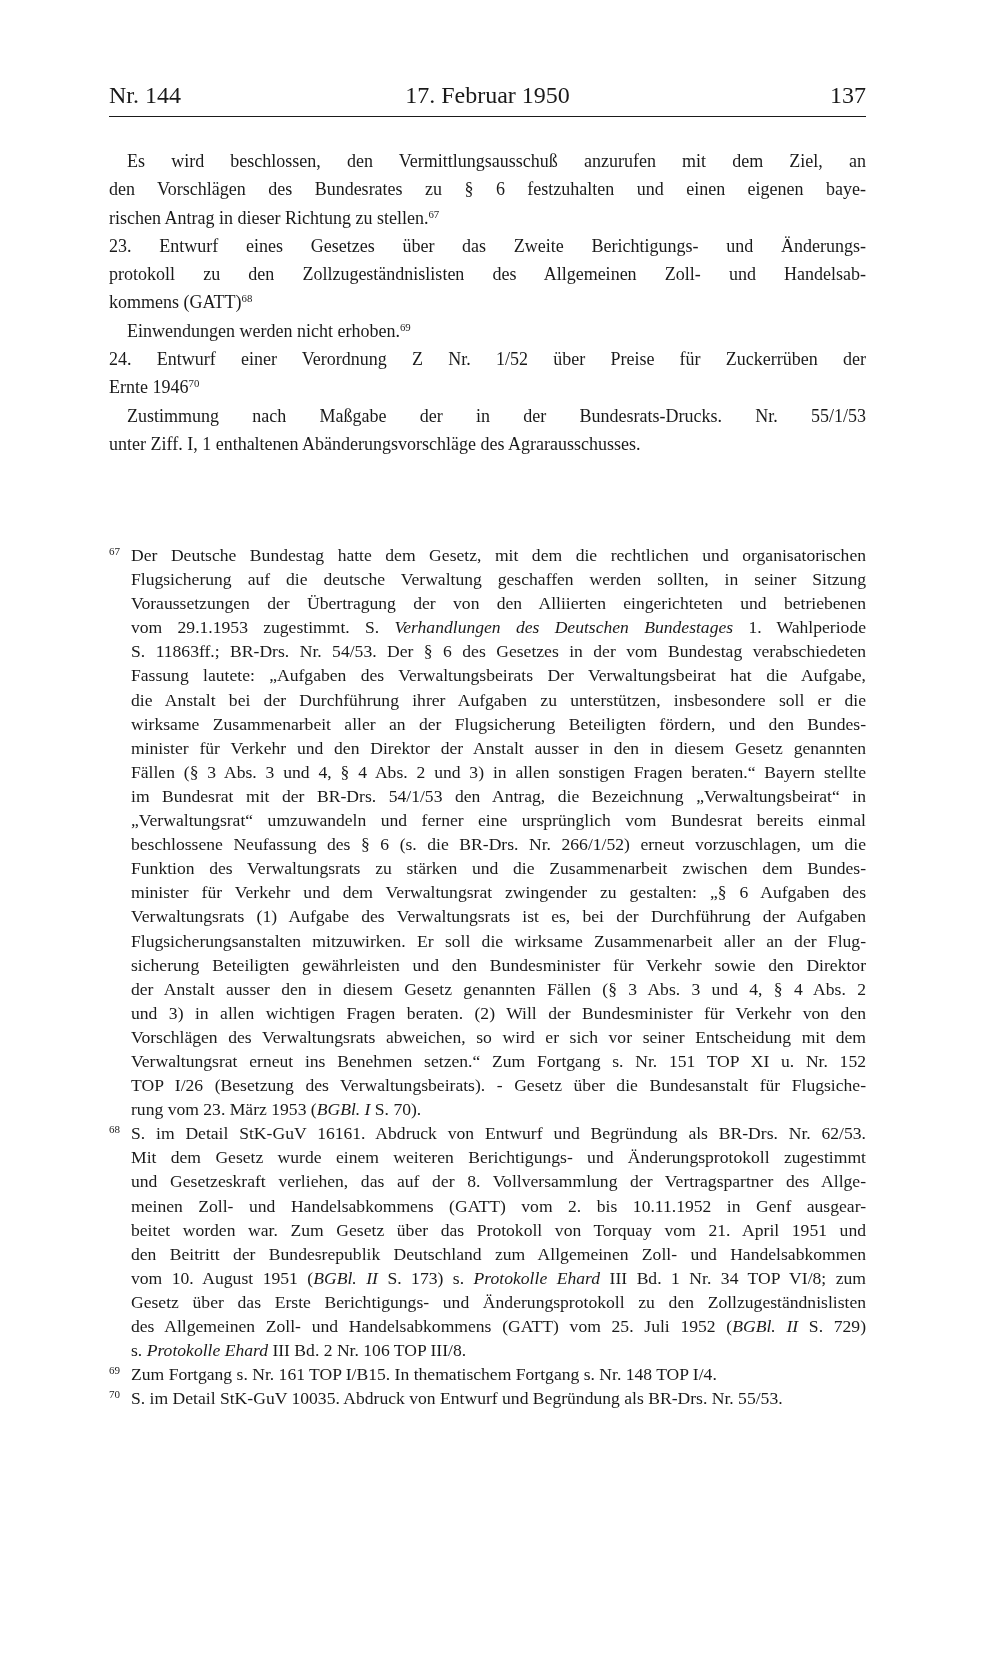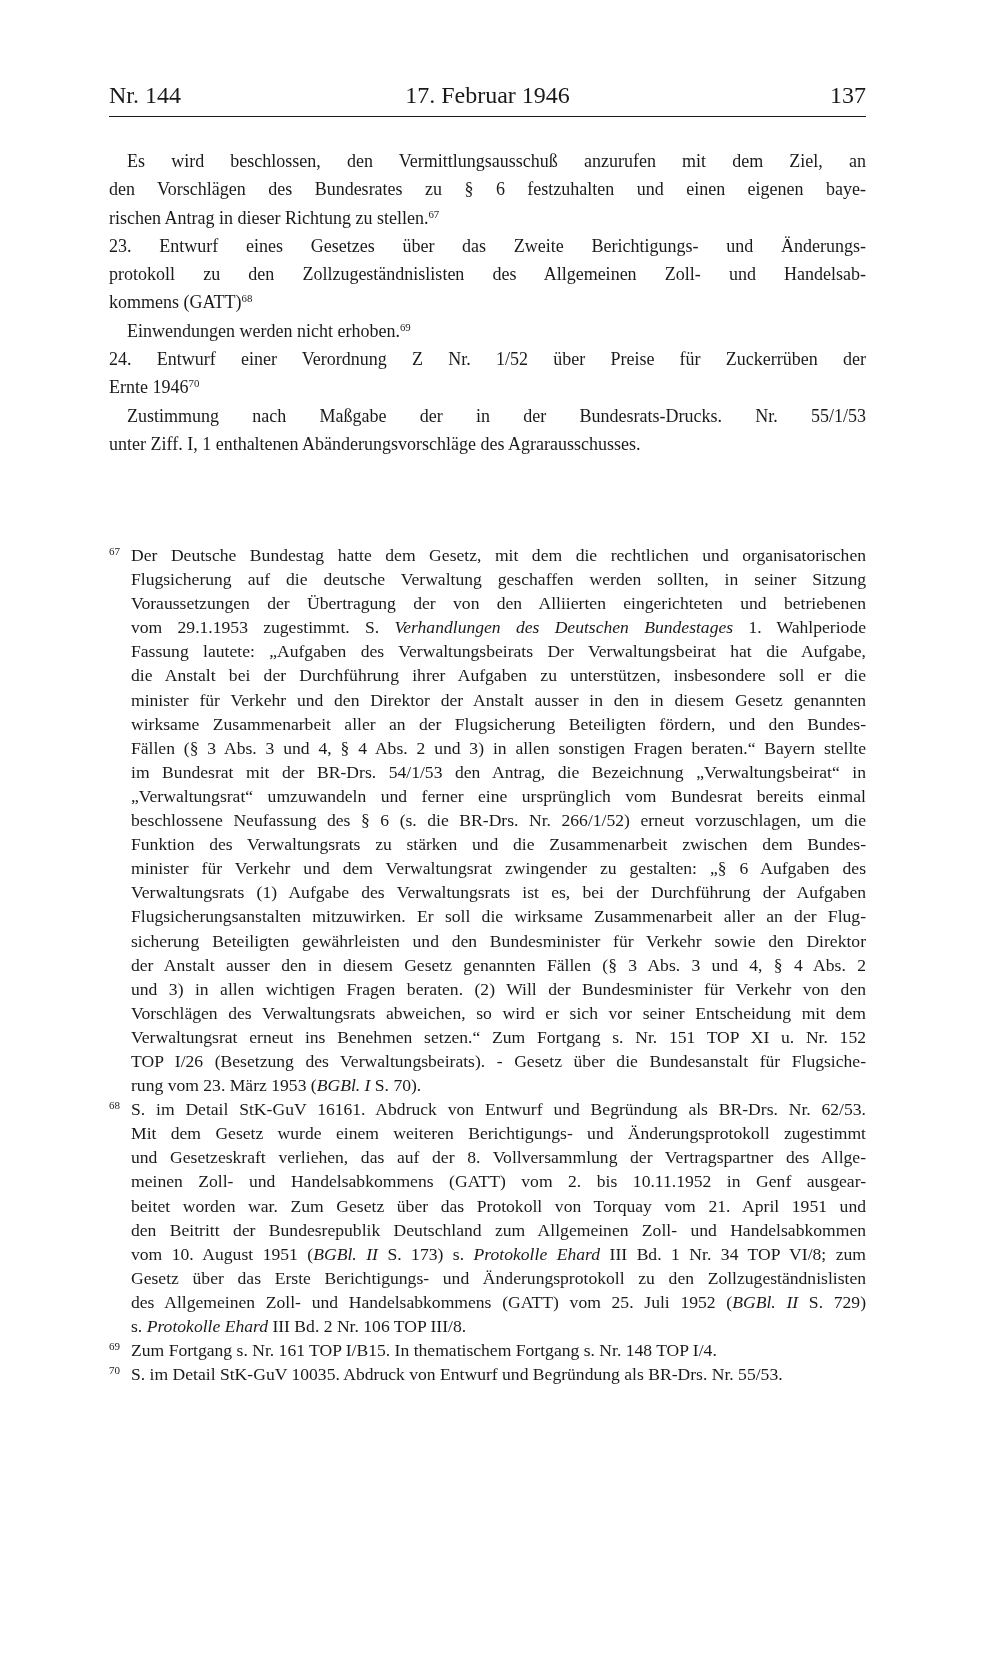--- a/index.html
+++ b/index.html
@@ -23,21 +23,21 @@
   .fn-num { position: absolute; left: 0; top: 0; font-size: 11px; line-height: 16px; }
   .fn .line { height: 24.1px; }
   i { font-style: italic; }
 </style>
 </head>
 <body>
 
 <div class="page">
   <div class="header">
     <span class="hdr-left">Nr. 144</span>
-    <span class="hdr-center">17. Februar 1946</span>
+    <span class="hdr-center">17. Februar 1950</span>
     <span class="hdr-right">137</span>
   </div>
   <div class="rule"></div>
 
   <div class="body" id="body">
       <span class="line indent"><span>Es wird beschlossen, den Vermittlungsausschuß anzurufen mit dem Ziel, an</span></span>
       <span class="line"><span>den Vorschlägen des Bundesrates zu § 6 festzuhalten und einen eigenen baye-</span></span>
       <span class="line last"><span>rischen Antrag in dieser Richtung zu stellen.</span><sup>67</sup></span>
       <span class="line"><span>23. Entwurf eines Gesetzes über das Zweite Berichtigungs- und Änderungs-</span></span>
       <span class="line"><span>protokoll zu den Zollzugeständnislisten des Allgemeinen Zoll- und Handelsab-</span></span>
@@ -49,24 +49,25 @@
       <span class="line last"><span>unter Ziff. I, 1 enthaltenen Abänderungsvorschläge des Agrarausschusses.</span></span>
     </div>
 
   <div class="fn" id="fn">
       <div class="fn-item">
         <span class="fn-num">67</span>
         <span class="line">Der Deutsche Bundestag hatte dem Gesetz, mit dem die rechtlichen und organisatorischen</span>
         <span class="line">Flugsicherung auf die deutsche Verwaltung geschaffen werden sollten, in seiner Sitzung</span>
         <span class="line">Voraussetzungen der Übertragung der von den Alliierten eingerichteten und betriebenen</span>
         <span class="line">vom 29.1.1953 zugestimmt. S. <i>Verhandlungen des Deutschen Bundestages</i> 1. Wahlperiode</span>
+        <span class="line">S. 11863ff.; BR-Drs. Nr. 54/53. Der § 6 des Gesetzes in der vom Bundestag verabschiedeten</span>
         <span class="line">Fassung lautete: „Aufgaben des Verwaltungsbeirats Der Verwaltungsbeirat hat die Aufgabe,</span>
         <span class="line">die Anstalt bei der Durchführung ihrer Aufgaben zu unterstützen, insbesondere soll er die</span>
+        <span class="line">wirksame Zusammenarbeit aller an der Flugsicherung Beteiligten fördern, und den Bundes-</span>
         <span class="line">minister für Verkehr und den Direktor der Anstalt ausser in den in diesem Gesetz genannten</span>
-        <span class="line">wirksame Zusammenarbeit aller an der Flugsicherung Beteiligten fördern, und den Bundes-</span>
         <span class="line">Fällen (§ 3 Abs. 3 und 4, § 4 Abs. 2 und 3) in allen sonstigen Fragen beraten.“ Bayern stellte</span>
         <span class="line">im Bundesrat mit der BR-Drs. 54/1/53 den Antrag, die Bezeichnung „Verwaltungsbeirat“ in</span>
         <span class="line">„Verwaltungsrat“ umzuwandeln und ferner eine ursprünglich vom Bundesrat bereits einmal</span>
         <span class="line">beschlossene Neufassung des § 6 (s. die BR-Drs. Nr. 266/1/52) erneut vorzuschlagen, um die</span>
         <span class="line">Funktion des Verwaltungsrats zu stärken und die Zusammenarbeit zwischen dem Bundes-</span>
         <span class="line">minister für Verkehr und dem Verwaltungsrat zwingender zu gestalten: „§ 6 Aufgaben des</span>
         <span class="line">Verwaltungsrats (1) Aufgabe des Verwaltungsrats ist es, bei der Durchführung der Aufgaben</span>
         <span class="line">Flugsicherungsanstalten mitzuwirken. Er soll die wirksame Zusammenarbeit aller an der Flug-</span>
         <span class="line">sicherung Beteiligten gewährleisten und den Bundesminister für Verkehr sowie den Direktor</span>
         <span class="line">der Anstalt ausser den in diesem Gesetz genannten Fällen (§ 3 Abs. 3 und 4, § 4 Abs. 2</span>

